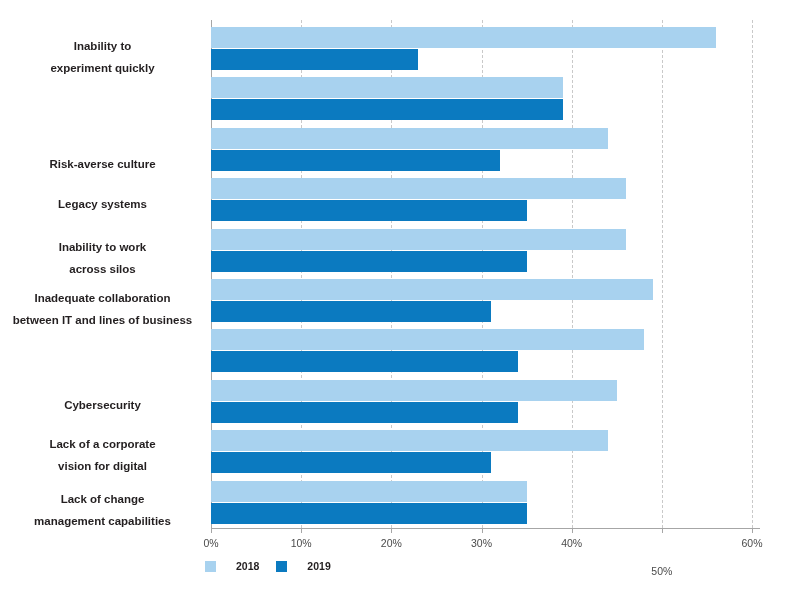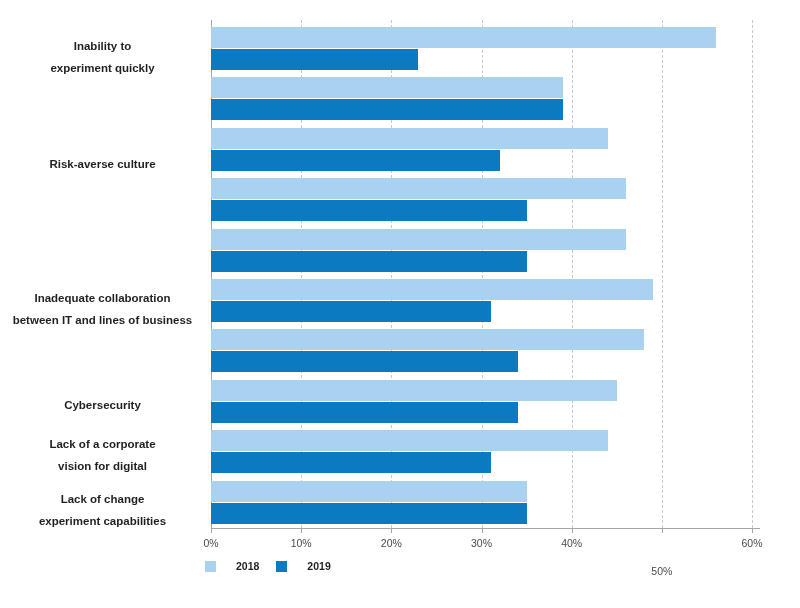--- a/index.html
+++ b/index.html
@@ -157,27 +157,30 @@
       <div class="gridline" style="left: 481.5px; top: 20px; height: 508px;"></div>
       <div class="gridline" style="left: 571.667px; top: 20px; height: 508px;"></div>
       <div class="gridline" style="left: 661.833px; top: 20px; height: 508px;"></div>
       <div class="gridline" style="left: 752px; top: 20px; height: 508px;"></div>
     </div>
 
   <div class="cat-labels" id="cat-labels">
       <div class="cat-label" style="top: 14.5px;">Inability to
 experiment quickly</div>
       <div class="cat-label" style="top: 133px;">Risk-averse culture</div>
+      <div class="cat-label" style="top: 172.7px;">Legacy systems</div>
+      <div class="cat-label" style="top: 216.1px;">Inability to work
+across silos</div>
       <div class="cat-label" style="top: 266.5px;">Inadequate collaboration
 between IT and lines of business</div>
       <div class="cat-label" style="top: 374.3px;">Cybersecurity</div>
       <div class="cat-label" style="top: 413px;">Lack of a corporate
 vision for digital</div>
       <div class="cat-label" style="top: 468.1px;">Lack of change
-experiment capabilities</div>
+management capabilities</div>
     </div>
 
   <div class="plot-area">
     <div class="rows" id="rows">
         <div class="row" style="top: 7px; height: 43px;">
           <div class="bar y2018" title="2018: 56%" style="width: 504.933px; background: rgb(168, 210, 239);"></div>
           <div class="bar y2019" title="2019: 23%" style="width: 207.383px; background: rgb(11, 122, 192);"></div>
         </div>
         <div class="row" style="top: 57.4px; height: 43px;">
           <div class="bar y2018" title="2018: 39%" style="width: 351.65px; background: rgb(168, 210, 239);"></div>

